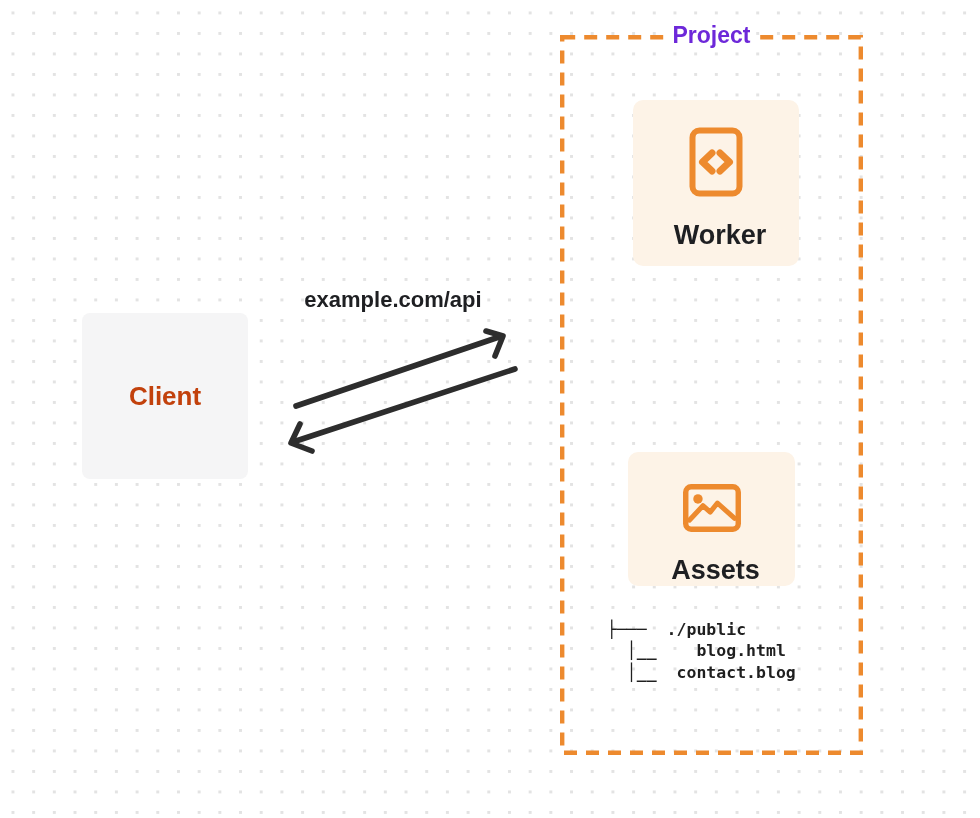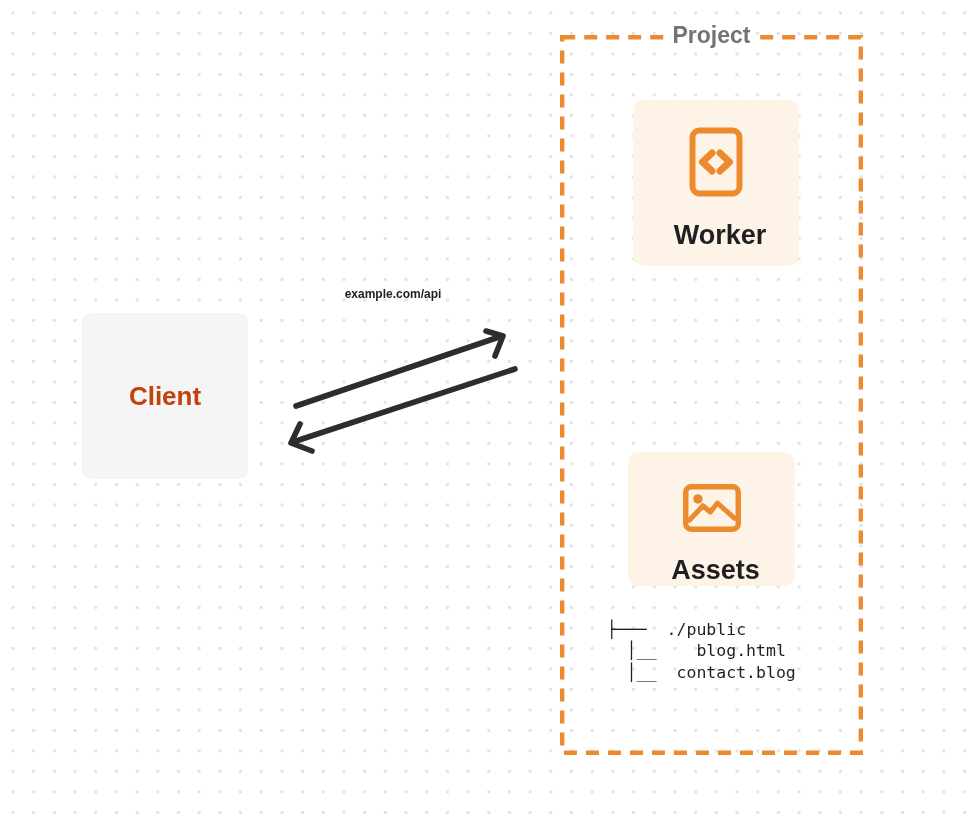--- a/index.html
+++ b/index.html
@@ -33,21 +33,21 @@
     stroke-linecap: round;
     stroke-linejoin: round;
   }
 
   
   .request-label {
     position: absolute;
     left: 393px;
     top: 287px;
     transform: translateX(-50%);
-    font-size: 12px;
+    font-size: 22px;
     font-weight: 700;
     color: #1e1f22;
     white-space: nowrap;
   }
 
   
   .client-card {
     position: absolute;
     left: 82px;
     top: 313px;
@@ -80,21 +80,21 @@
   }
   .project-label {
     position: absolute;
     left: 50%;
     top: -15px;
     transform: translateX(-50%);
     background: #ffffff;
     padding: 0 3px;
     font-size: 23px;
     font-weight: 700;
-    color: #737373;
+    color: #6d28d9;
     line-height: 30px;
     white-space: nowrap;
   }
 
   
   .card {
     position: absolute;
     background: #FDF3E7;
     border-radius: 10px;
     display: flex;
@@ -127,21 +127,21 @@
   .icon { display: block; }
 
   
   .file-tree {
     position: absolute;
     left: 47px;   
     top: 584px;   
     font-family: "DejaVu Sans Mono", monospace;
     font-size: 16.5px;
     line-height: 21.3px;
-    font-weight: 400;
+    font-weight: 700;
     color: #1f1f1f;
   }
   .tree-line {
     white-space: pre;
   }
 </style>
 </head>
 <body>
 
 <div class="canvas">

